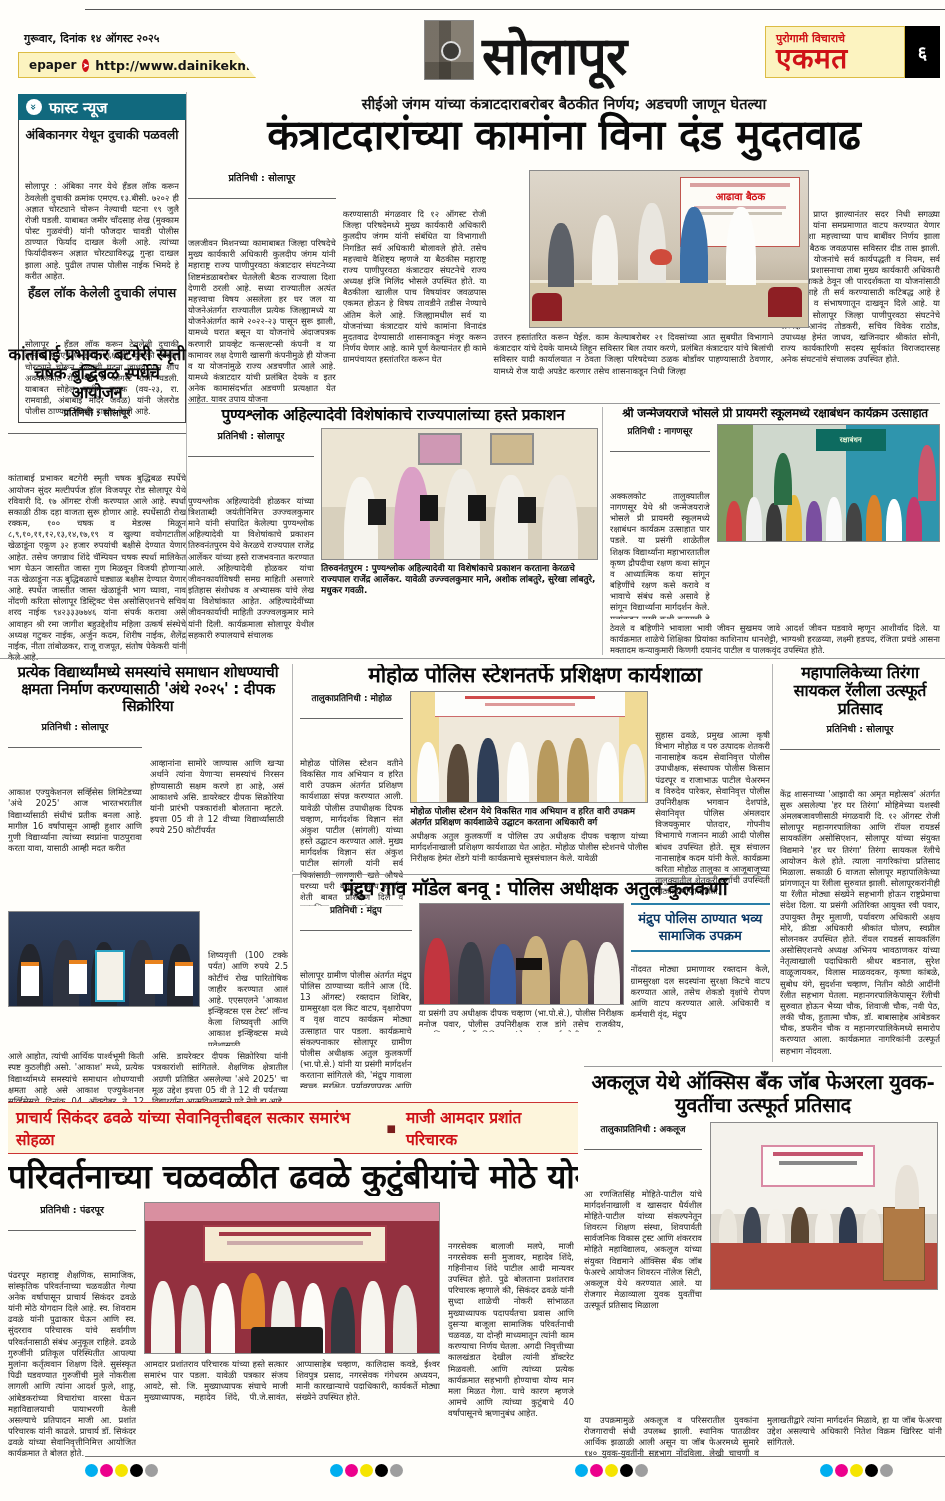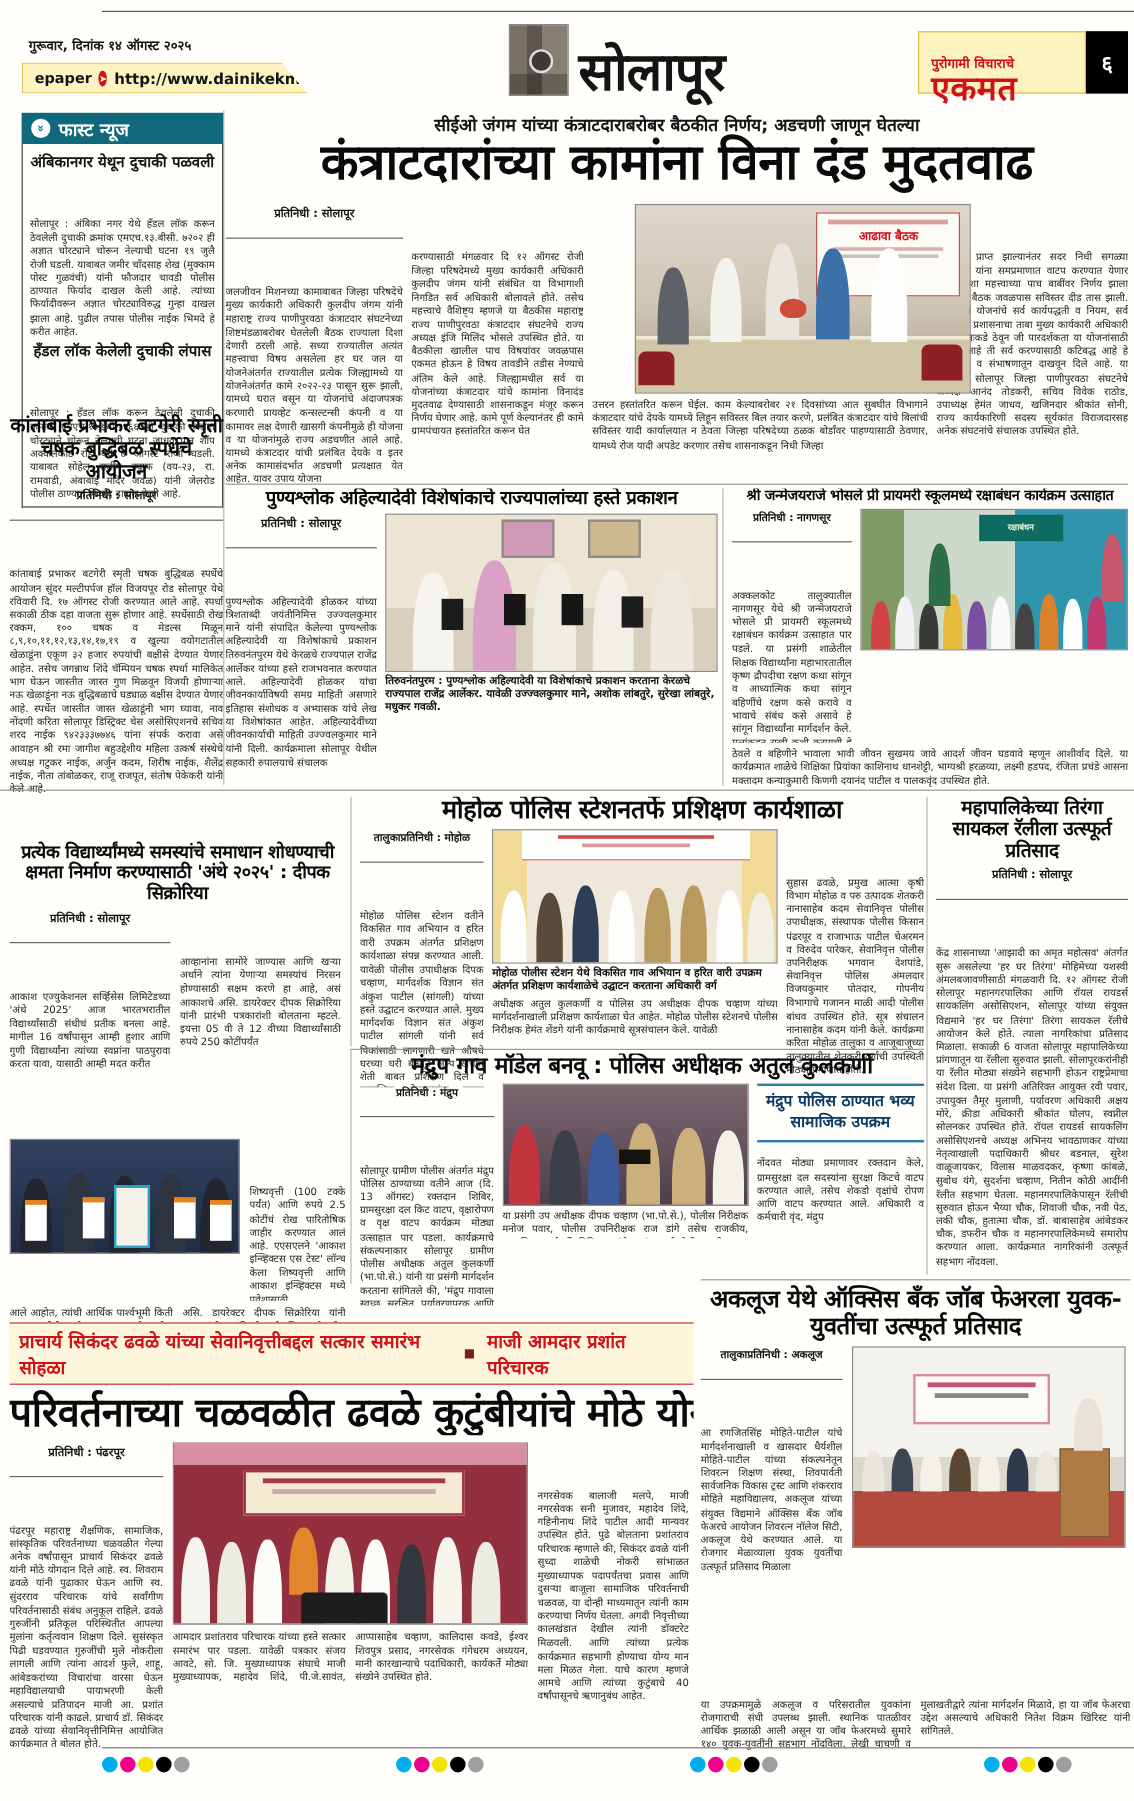--- a/index.html
+++ b/index.html
@@ -40,23 +40,23 @@
     <span style="font-weight:700;font-size:12px;">epaper</span>
     <span style="width:13px;height:13px;border-radius:50%;background:#cf1217;color:#fff;font-size:8px;display:inline-flex;align-items:center;justify-content:center;">➤</span>
     <span style="font-weight:700;font-size:12.5px;">http://www.dainikekmat.com</span>
   </div>
 
   <div class="abs" style="left:424px;top:20px;width:50px;height:60px;background:
        linear-gradient(90deg,#b9b4ab 0 30%,#8e8a82 30% 55%,#cfcac0 55% 100%),
        linear-gradient(0deg,#7e7a72 0 30%,#a5a099 30% 100%);background-blend-mode:multiply;border:1px solid #888;">
     <div style="position:absolute;left:16px;top:20px;width:16px;height:16px;border-radius:50%;background:#3c3a36;border:2px solid #ddd;"></div>
   </div>
-  <div class="abs" style="left:482px;top:28px;font-size:44px;font-weight:700;letter-spacing:-1px;text-align:center;">सोलापूर</div>
-
-  <div class="abs ybox" style="left:765px;top:26px;width:140px;height:52px;padding:18px 10px;">
+  <div class="abs" style="left:482px;top:18px;font-size:52px;font-weight:700;letter-spacing:-1px;text-align:center;">सोलापूर</div>
+
+  <div class="abs ybox" style="left:765px;top:26px;width:140px;height:52px;padding:3px 10px;">
     <div class="redtxt" style="font-size:11px;font-weight:700;">पुरोगामी विचाराचे</div>
     <div class="redtxt" style="font-size:28px;font-weight:700;letter-spacing:0.5px;line-height:1;">एकमत</div>
   </div>
   <div class="abs" style="left:905px;top:26px;width:35px;height:52px;background:#000;color:#fff;display:flex;align-items:center;justify-content:center;font-size:18px;font-weight:700;">६</div>
 
   <div class="abs hl" style="left:188px;top:112px;width:752px;font-size:41px;white-space:nowrap;">कंत्राटदारांच्या कामांना विना दंड मुदतवाढ</div>
 
   <div class="abs" style="left:188px;top:93px;width:752px;text-align:center;font-weight:700;font-size:14.5px;">सीईओ जंगम यांच्या कंत्राटदाराबरोबर बैठकीत निर्णय; अडचणी जाणून घेतल्या</div>
 
   <div class="abs" style="left:188px;top:170px;width:752px;height:232px;display:flex;gap:7px;">
@@ -159,21 +159,21 @@
         <div class="pe" style="left:56px;bottom:36px;width:18px;height:52px;background:#2c6e46;"></div>
         <div class="pe" style="left:200px;bottom:40px;width:18px;height:56px;background:#c9576d;"></div>
       </div>
     </div>
     <div class="bt" style="margin-top:4px;height:86px;">ठेवले व बहिणीने भावाला भावी जीवन सुखमय जावे आदर्श जीवन घडवावे म्हणून आशीर्वाद दिले. या कार्यक्रमात शाळेचे शिक्षिका प्रियांका काशिनाथ धानशेट्टी, भाग्यश्री हरळय्या, लक्ष्मी हडपद, रंजिता प्रचंडे आसना मक्तादम कन्याकुमारी किणगी दयानंद पाटील व पालकवृंद उपस्थित होते.</div>
   </div>
 
   <div class="hline" style="left:0;top:658px;width:945px;"></div>
 
   <div class="abs" style="left:8px;top:664px;width:280px;height:438px;">
-    <div class="hl" style="font-size:15px;margin-top:38px;">प्रत्येक विद्यार्थ्यांमध्ये समस्यांचे समाधान शोधण्याची क्षमता निर्माण करण्यासाठी 'अंथे २०२५' : दीपक सिक्रोरिया</div>
+    <div class="hl" style="font-size:15px;">प्रत्येक विद्यार्थ्यांमध्ये समस्यांचे समाधान शोधण्याची क्षमता निर्माण करण्यासाठी 'अंथे २०२५' : दीपक सिक्रोरिया</div>
     <div style="display:flex;gap:8px;margin-top:4px;">
       <div style="width:134px;">
         <div class="byline">प्रतिनिधी : सोलापूर</div>
         <div class="bt" style="height:120px;">आकाश एज्युकेशनल सर्व्हिसेस लिमिटेडच्या 'अंथे 2025' आज भारतभरातील विद्यार्थ्यांसाठी संधीचं प्रतीक बनला आहे. मागील 16 वर्षांपासून आम्ही हुशार आणि गुणी विद्यार्थ्यांना त्यांच्या स्वप्नांना पाठपुरावा करता यावा, यासाठी आम्ही मदत करीत</div>
       </div>
       <div class="bt" style="width:134px;height:140px;">आव्हानांना सामोरे जाण्यास आणि खऱ्या अर्थाने त्यांना येणाऱ्या समस्यांचं निरसन होण्यासाठी सक्षम करणे हा आहे, असं आकाशचे असि. डायरेक्टर दीपक सिक्रोरिया यांनी प्रारंभी पत्रकारांशी बोलताना म्हटले. इयत्ता 05 वी ते 12 वीच्या विद्यार्थ्यांसाठी रुपये 250 कोटींपर्यंत</div>
     </div>
     <div style="display:flex;gap:8px;margin-top:4px;">
       <div class="ph" style="width:192px;height:96px;background:linear-gradient(180deg,#31415e,#1f2c44);">
         <div class="pe" style="left:8px;bottom:0;width:26px;height:62px;background:#23262e;"></div>

